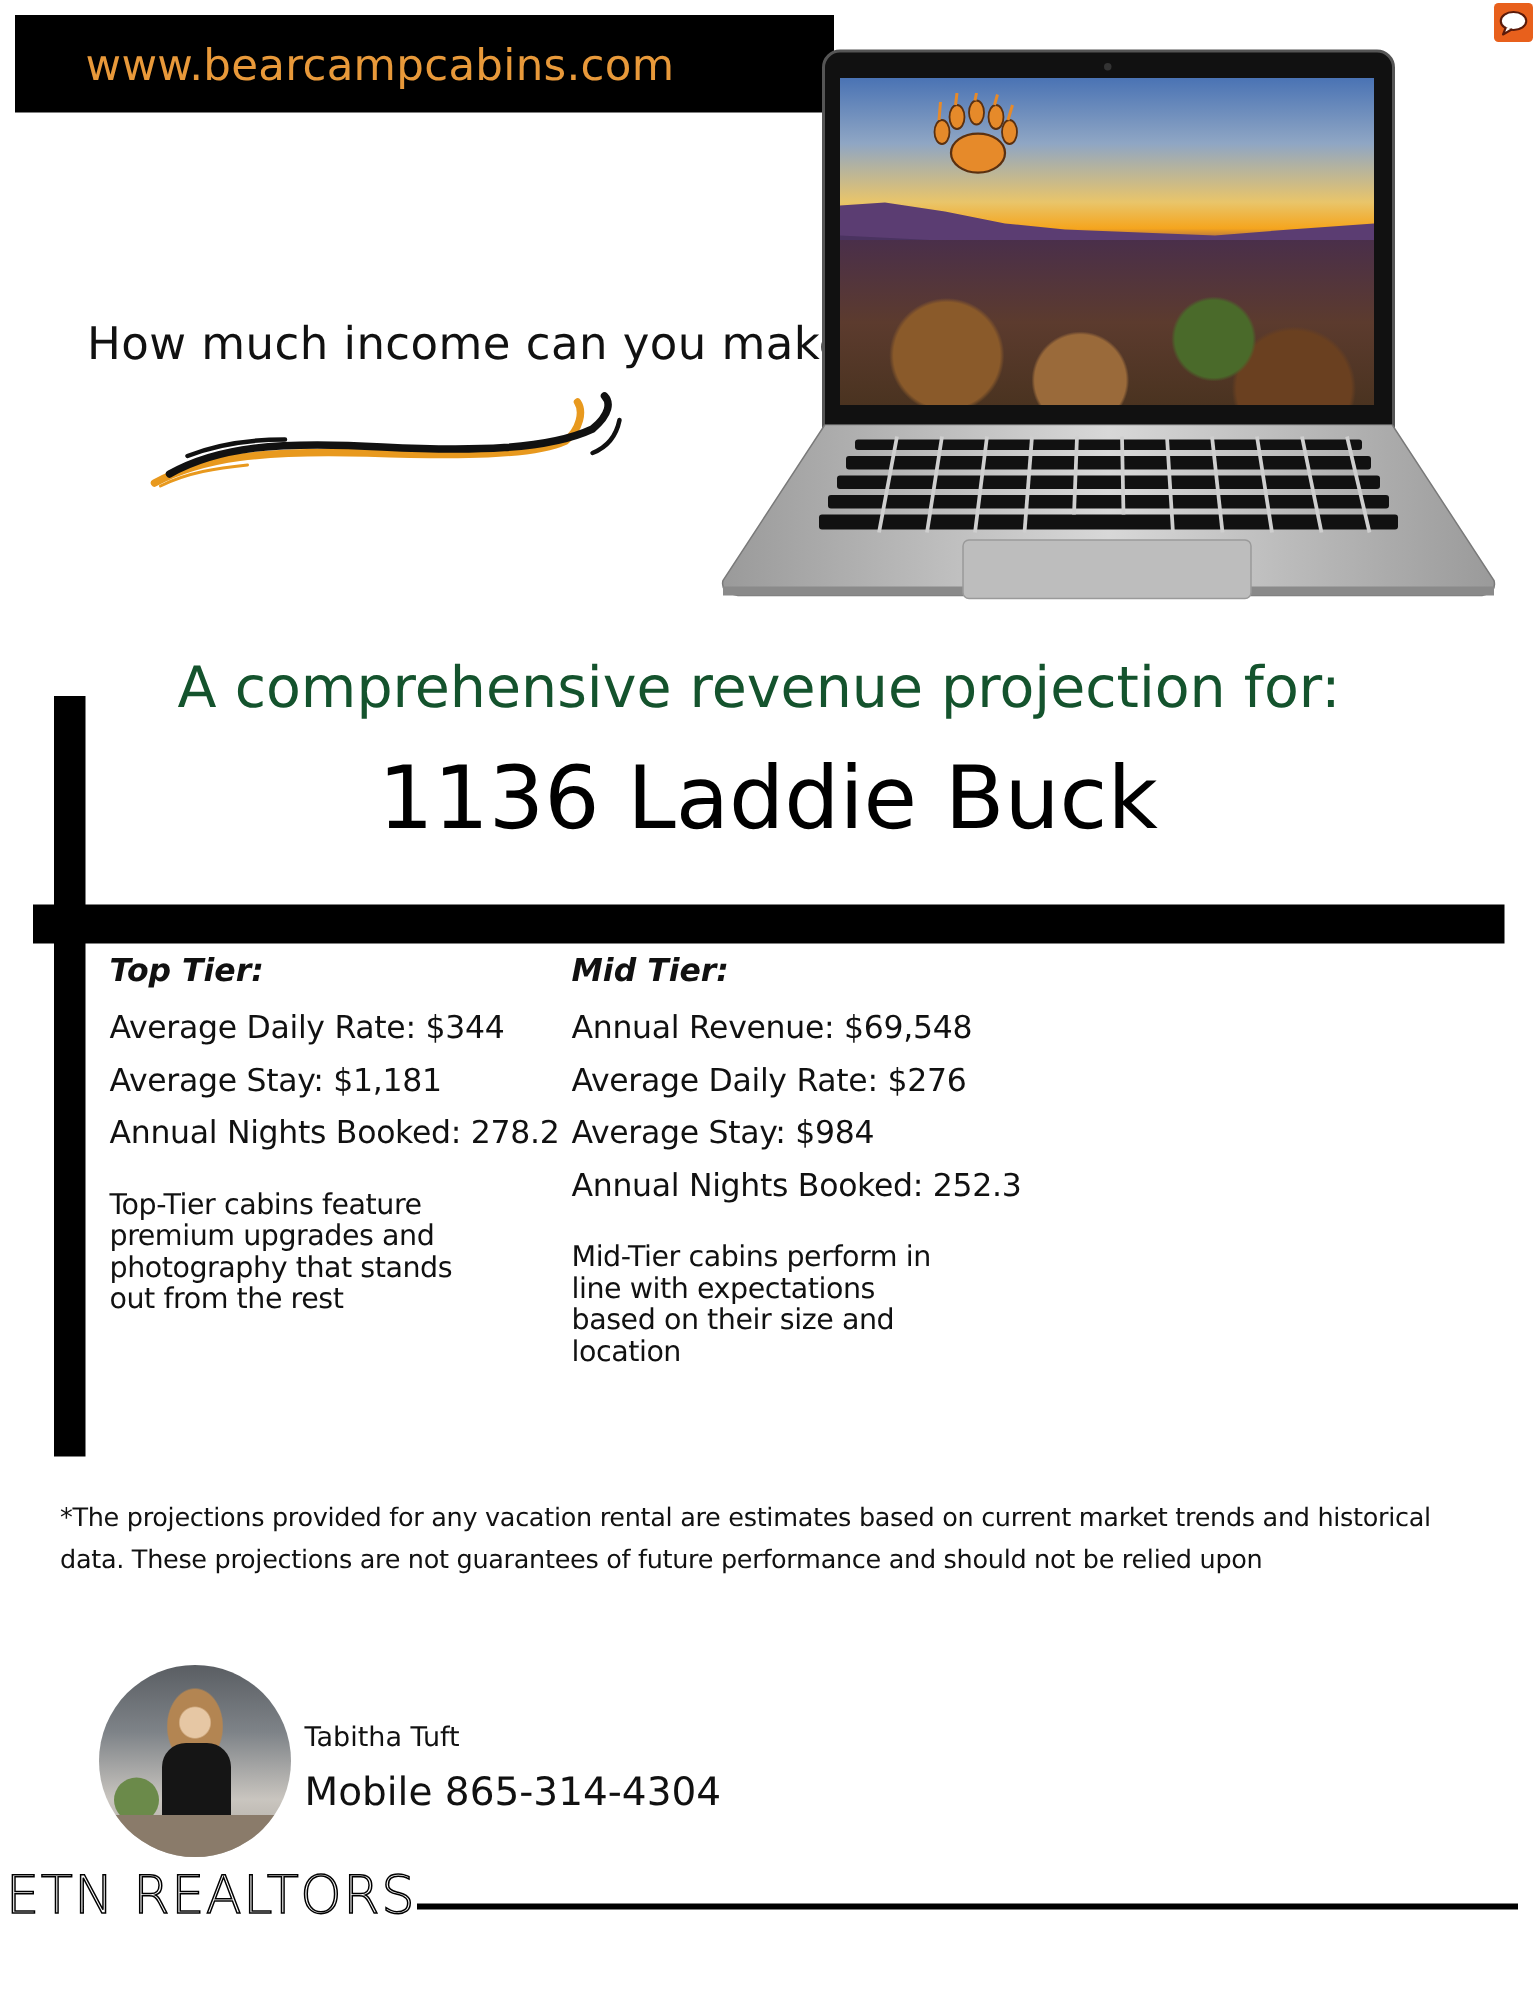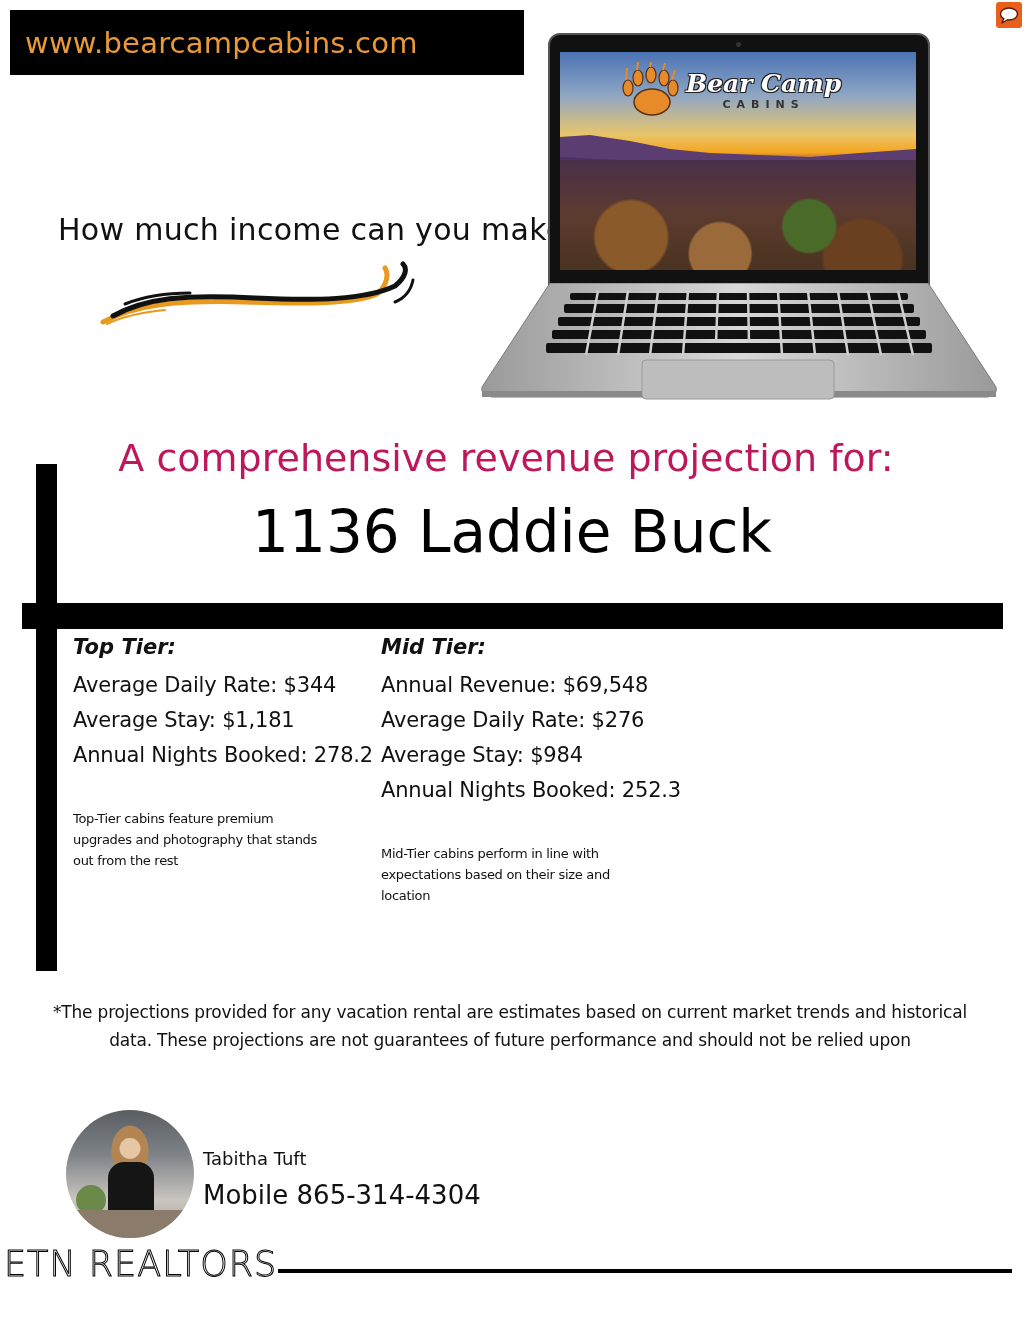--- a/index.html
+++ b/index.html
@@ -1,20 +1,20 @@
 <!DOCTYPE html>
 <html><head>
 <meta charset="utf-8">
 <style>
   html, body { margin: 0; padding: 0; background: #ffffff; }
   body { width: 1024px; height: 1326px; position: relative; overflow: hidden; font-family: "DejaVu Sans", sans-serif; color: #111; }
   .abs { position: absolute; }
 
   
-  .url-banner { left: 10px; top: 10px; width: 514px; height: 65px; background: #000; display: flex; align-items: center; }
+  .url-banner { left: 10px; top: 10px; width: 514px; height: 65px; background: #000; display: flex; align-items: center; padding-left: 32px; }
   .url-banner span { color: #e8993a; font-family: "DejaVu Sans", sans-serif; font-size: 29px; margin-left: 15px; letter-spacing: 0.2px; }
 
   
   .chat-icon { left: 996px; top: 2px; width: 26px; height: 26px; background: #e8601c; border-radius: 3px; display: flex; align-items: center; justify-content: center; }
 
   
   .headline { left: 14px; top: 212px; font-size: 30px; color: #111; letter-spacing: 0.3px; margin-left: 44px; }
   .swoosh { left: 95px; top: 260px; width: 330px; height: 70px; }
 
   
@@ -31,35 +31,35 @@
                 radial-gradient(circle at 85% 90%, #6a4020 0 12%, transparent 13%),
                 linear-gradient(180deg, #4a2f4a 0%, #5c3b2e 50%, #4a3320 100%); }
   .logo { position: absolute; left: 60px; top: 10px; display: flex; align-items: center; gap: 6px; }
   .logo .paw { width: 60px; height: 56px; }
   .logo .brand { display: flex; flex-direction: column; align-items: center; }
   .logo .brand-script { font-family: "DejaVu Serif", serif; font-style: italic; font-weight: bold; font-size: 25px; color: #fff; text-shadow: 1px 1px 0 #222, -1px -1px 0 #222, 1px -1px 0 #222, -1px 1px 0 #222; }
   .logo .brand-sub { font-family: "DejaVu Sans", sans-serif; font-size: 11px; letter-spacing: 6px; color: #333; font-weight: bold; }
   .base { position: absolute; left: 0; top: 253px; width: 522px; height: 118px; }
 
   
-  .proj-title { left: 0; width: 1012px; top: 436px; text-align: center; font-size: 38px; color: #be185d; }
+  .proj-title { left: 0; width: 1012px; top: 436px; text-align: center; font-size: 38px; color: #14532d; }
   .addr { left: 0; width: 1024px; top: 498px; text-align: center; font-size: 58px; color: #000; }
 
   .vbar { left: 36px; top: 464px; width: 21px; height: 507px; background: #000; }
   .hbar { left: 22px; top: 603px; width: 981px; height: 26px; background: #000; }
 
   
   .tier { top: 632px; font-family: "DejaVu Sans", sans-serif; }
   .tier-top { left: 73px; }
   .tier-mid { left: 381px; }
   .tier h3 { margin: 0 0 6px 0; font-size: 21px; font-style: italic; font-weight: bold; height: 30px; line-height: 30px; }
   .tier .stat { font-size: 21px; height: 35px; line-height: 35px; white-space: nowrap; letter-spacing: -0.2px; }
-  .tier .desc { margin-top: 35px; font-size: 13px; line-height: 21px; width: 250px; letter-spacing: -0.3px; }
+  .tier .desc { margin-top: 20px; font-size: 19px; line-height: 21px; width: 250px; letter-spacing: -0.3px; }
 
-  .disclaimer { left: 40px; width: 940px; top: 998px; text-align: center; font-size: 17px; line-height: 28px; letter-spacing: -0.2px; color: #111; }
+  .disclaimer { left: 40px; width: 940px; top: 998px; font-size: 17px; line-height: 28px; letter-spacing: -0.2px; color: #111; }
 
   
   .avatar { left: 66px; top: 1110px; width: 128px; height: 128px; border-radius: 50%; overflow: hidden;
     background: radial-gradient(circle at 50% 30%, #e6c7a4 0 9%, transparent 10%),
                 radial-gradient(ellipse at 50% 32%, #b38552 0 20%, transparent 21%),
                 linear-gradient(180deg, #5a5e63 0%, #7e8388 35%, #c9c5bf 70%, #a9a39a 100%); }
   .avatar .body { position: absolute; left: 42px; top: 52px; width: 46px; height: 60px; background: #151515; border-radius: 16px 16px 4px 4px; }
   .avatar .plant { position: absolute; left: 10px; top: 75px; width: 30px; height: 30px; background: #6b8a4a; border-radius: 50%; }
   .avatar .counter { position: absolute; left: 0; top: 100px; width: 128px; height: 28px; background: #8a7b6a; }
   .agent-name { left: 203px; top: 1148px; font-size: 18px; }
@@ -105,24 +105,20 @@
       <div class="logo">
         <svg class="paw" viewBox="0 0 60 56">
           <ellipse cx="32" cy="40" rx="18" ry="13" fill="#e68a2a" stroke="#5a3010" stroke-width="1.5"></ellipse>
           <ellipse cx="8" cy="26" rx="5" ry="8" fill="#e68a2a" stroke="#5a3010" stroke-width="1.2"></ellipse>
           <ellipse cx="18" cy="16" rx="5" ry="8" fill="#e68a2a" stroke="#5a3010" stroke-width="1.2"></ellipse>
           <ellipse cx="31" cy="13" rx="5" ry="8" fill="#e68a2a" stroke="#5a3010" stroke-width="1.2"></ellipse>
           <ellipse cx="44" cy="16" rx="5" ry="8" fill="#e68a2a" stroke="#5a3010" stroke-width="1.2"></ellipse>
           <ellipse cx="53" cy="26" rx="5" ry="8" fill="#e68a2a" stroke="#5a3010" stroke-width="1.2"></ellipse>
           <path d="M6 18 L7 6 M17 8 L18 0 M30 5 L31 0 M43 8 L45 1 M52 18 L55 8" stroke="#e68a2a" stroke-width="2"></path>
         </svg>
-        <div class="brand">
-          <span class="brand-script">Bear Camp</span>
-          <span class="brand-sub">CABINS</span>
-        </div>
       </div>
     </div>
   </div>
   <svg class="base" viewBox="0 0 522 118">
     <defs>
       <linearGradient id="alu" x1="0" y1="0" x2="1" y2="0">
         <stop offset="0" stop-color="#9a9a9a"></stop>
         <stop offset="0.5" stop-color="#d8d8d8"></stop>
         <stop offset="1" stop-color="#9a9a9a"></stop>
       </linearGradient>

